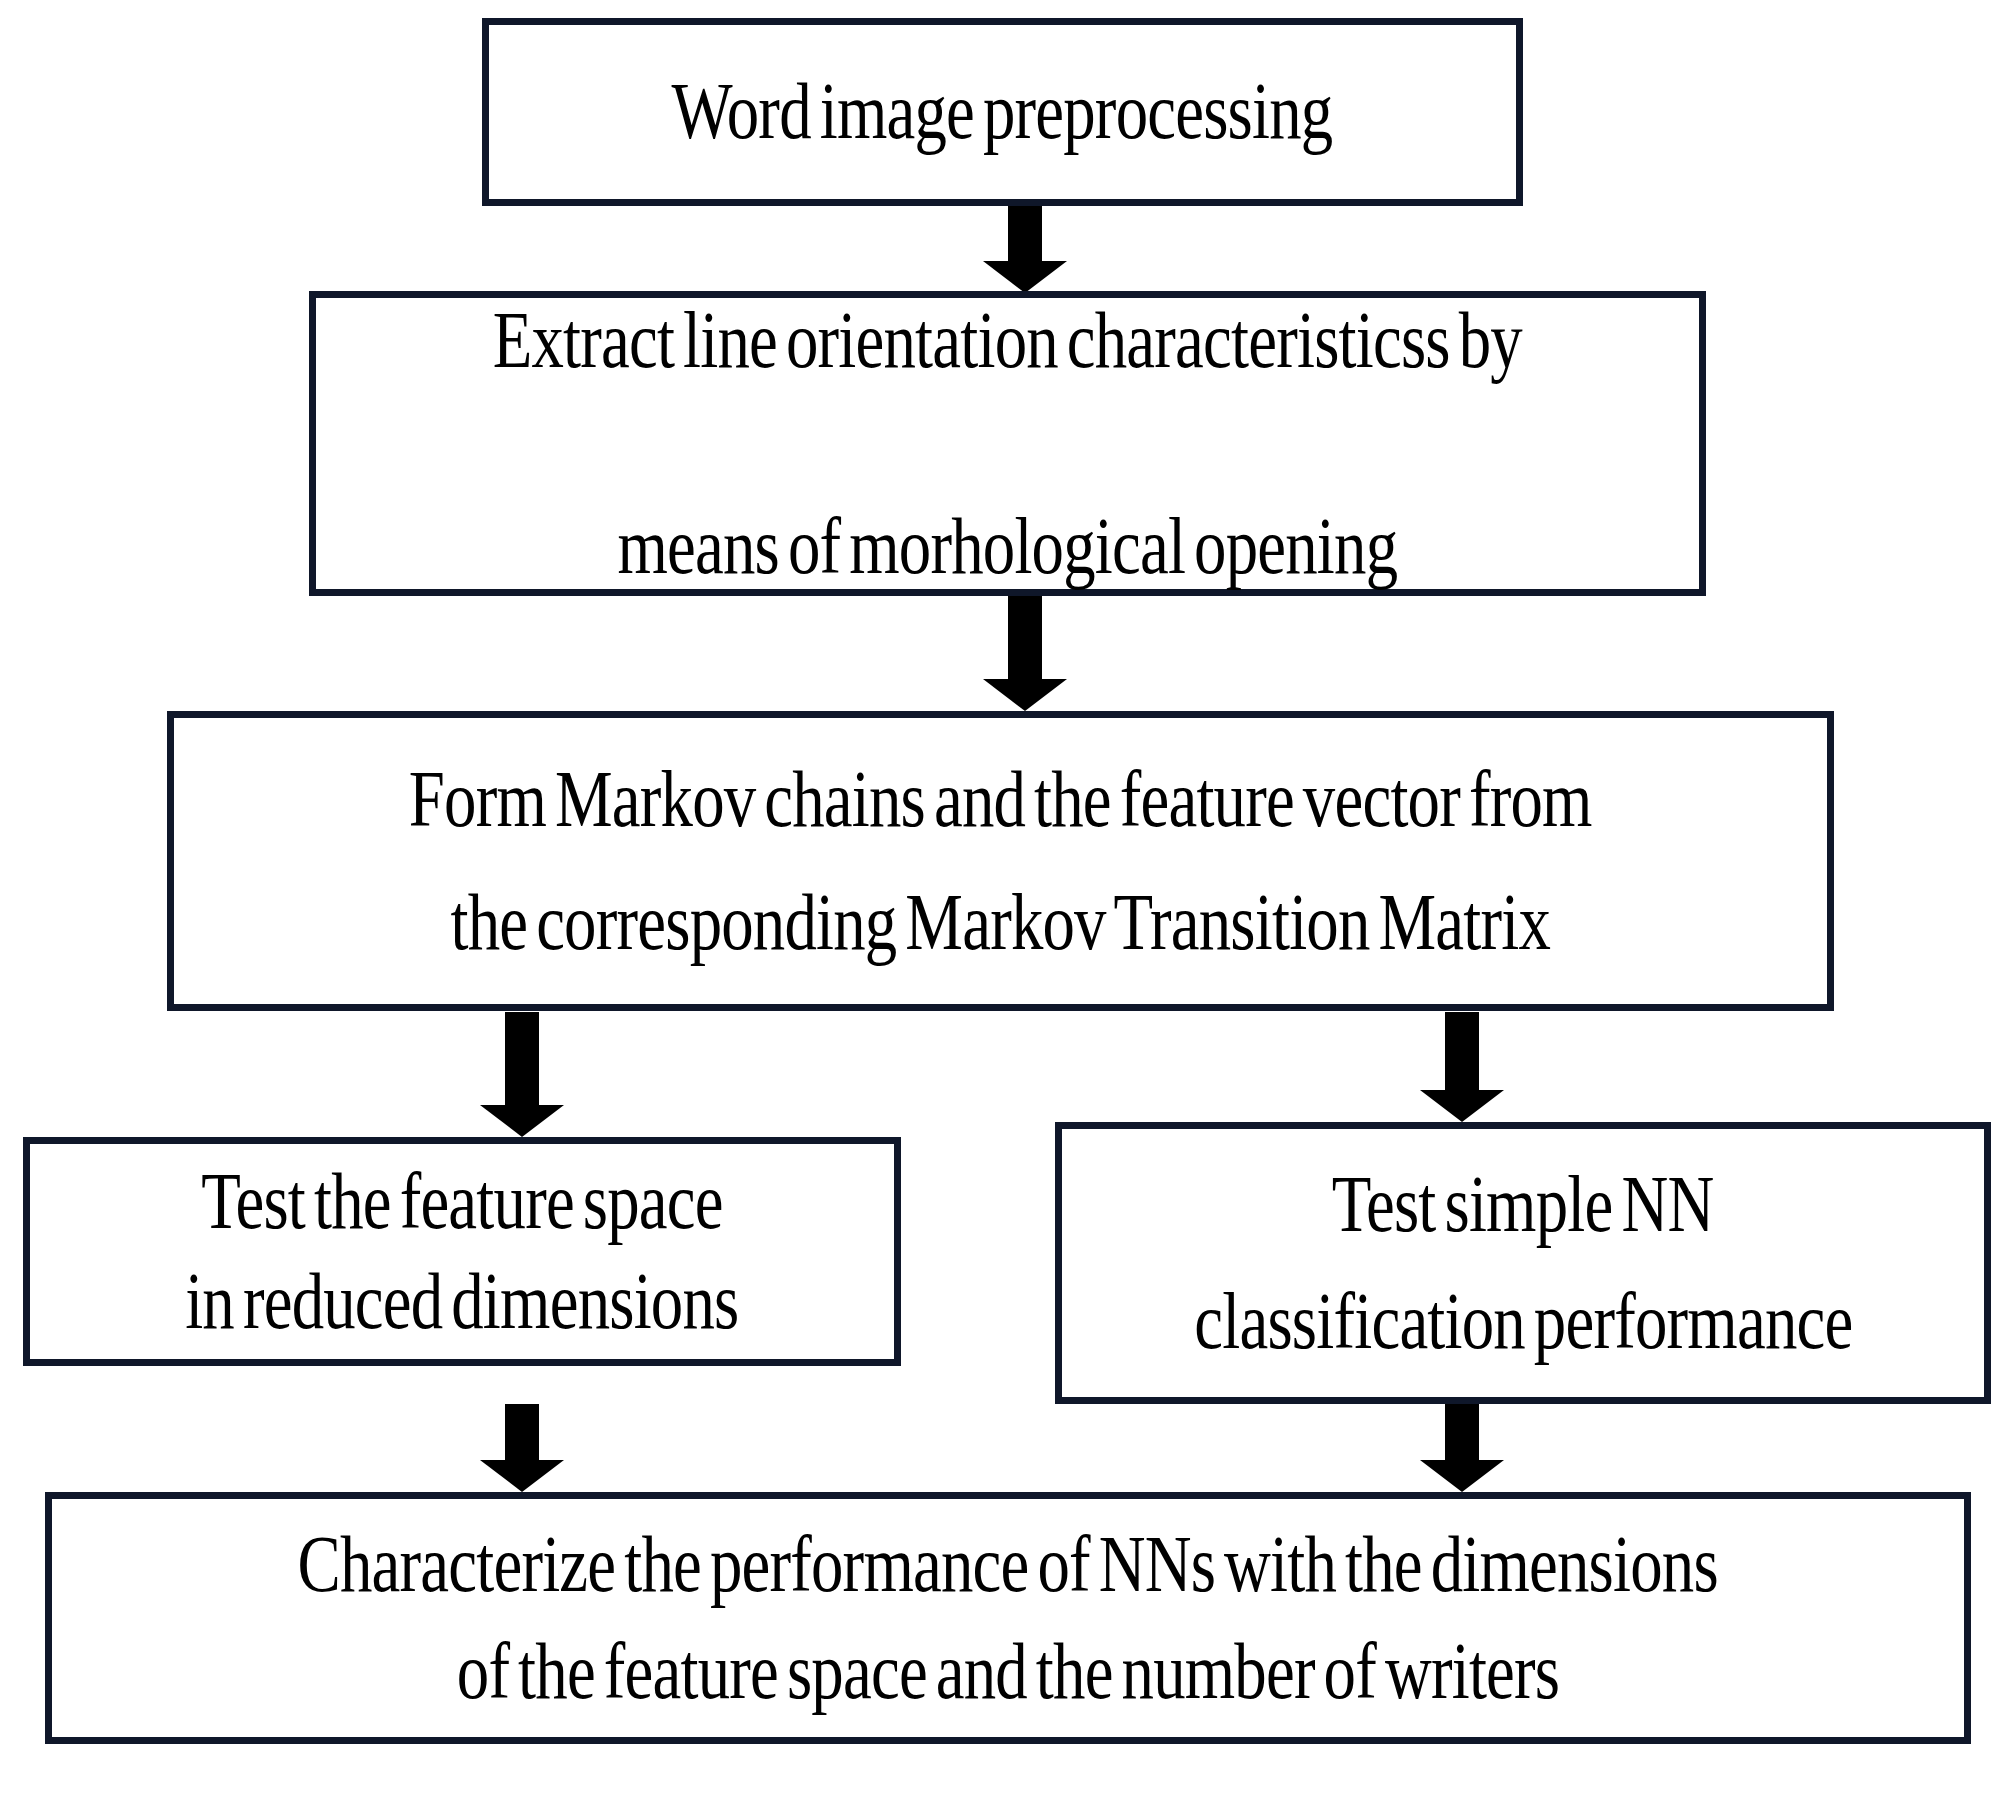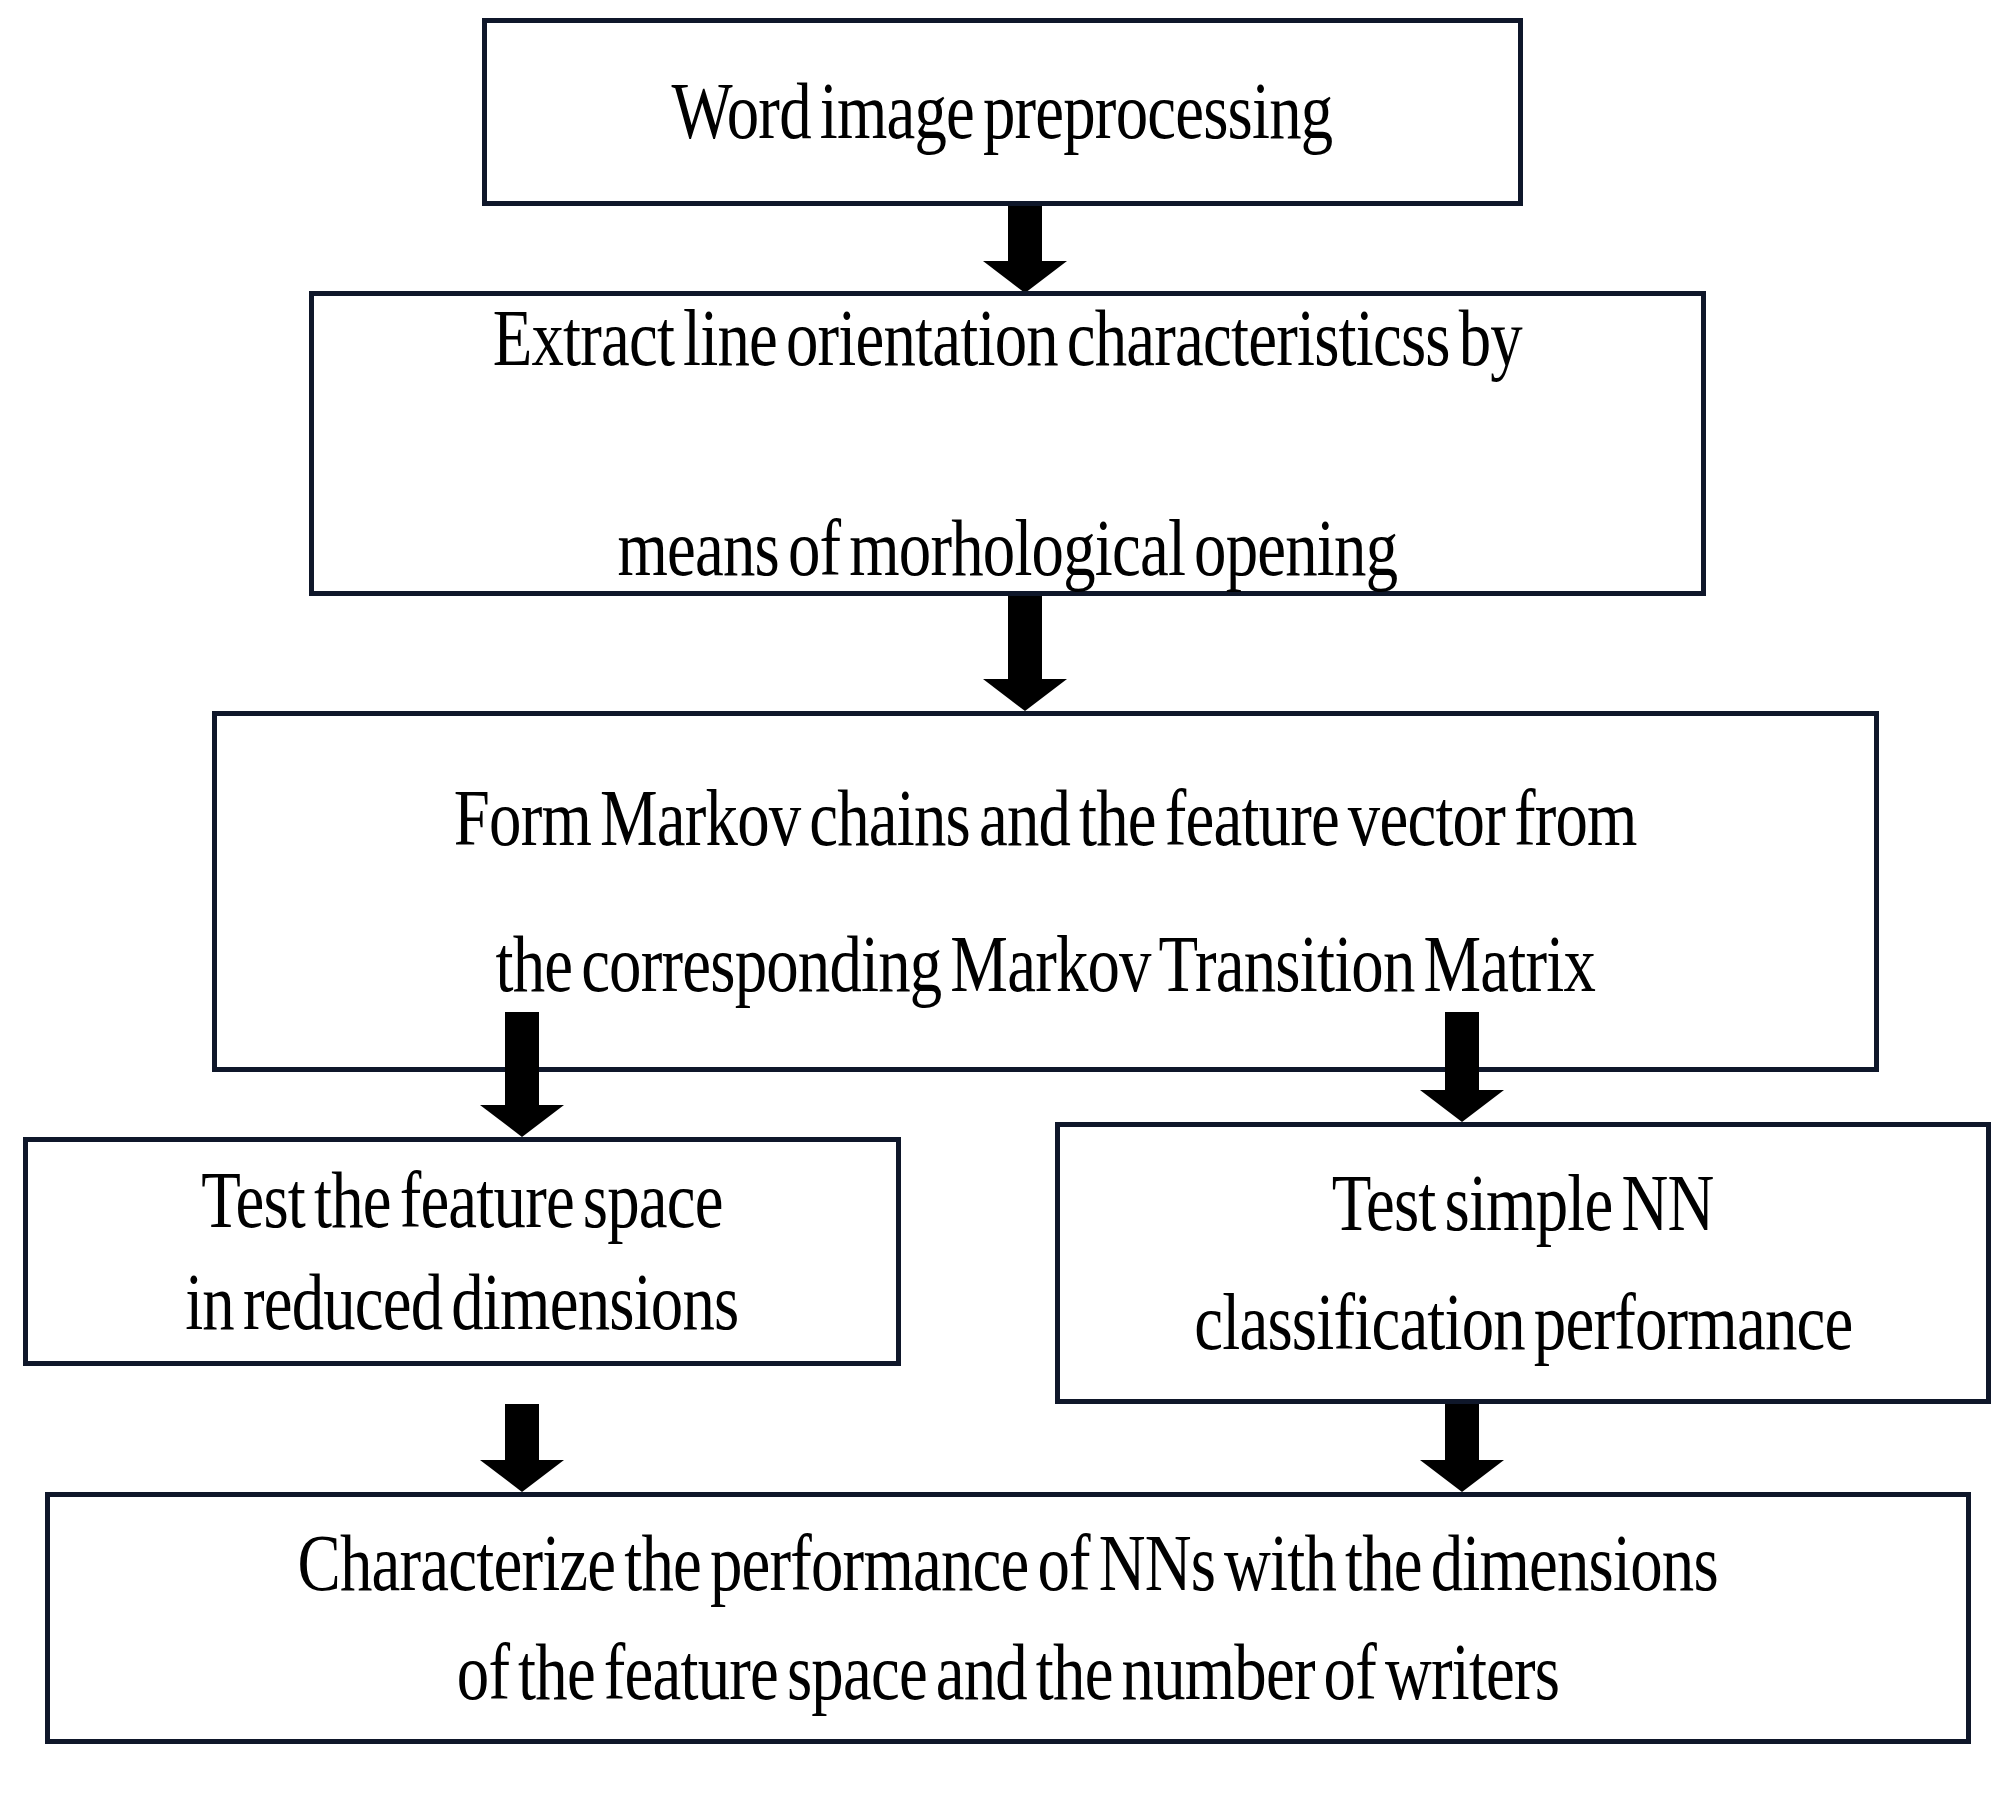--- a/index.html
+++ b/index.html
@@ -13,21 +13,21 @@
     height: 1814px;
     background: #ffffff;
     font-family: "Liberation Serif", "DejaVu Serif", serif;
     color: #000000;
     overflow: hidden;
   }
   .node {
     position: absolute;
     box-sizing: border-box;
     background: #ffffff;
-    border: 5px solid #0f172a;
+    border: 7px solid #0f172a;
     display: flex;
     flex-direction: column;
     justify-content: space-evenly;
     align-items: center;
     text-align: center;
   }
   .node.single {
     justify-content: center;
   }
   .ln {
@@ -37,21 +37,21 @@
     line-height: 1.05;
     color: #000000;
     letter-spacing: -1px;
     word-spacing: -0.10em;
     transform: scaleX(0.80);
     transform-origin: 50% 50%;
   }
   
   #node-preprocess   { left: 482px;  top: 18px;   width: 1041px; height: 188px; }
   #node-extract      { left: 309px;  top: 291px;  width: 1397px; height: 305px; justify-content: space-between; }
-  #node-markov       { left: 167px;  top: 711px;  width: 1667px; height: 361px; margin-left: 45px; }
+  #node-markov       { left: 167px;  top: 711px;  width: 1667px; height: 300px; }
   #node-test-space   { left: 23px;   top: 1137px; width: 878px;  height: 229px; }
   #node-test-nn      { left: 1055px; top: 1122px; width: 936px;  height: 282px; }
   #node-characterize { left: 45px;   top: 1492px; width: 1926px; height: 252px; }
 
   .arrow {
     position: absolute;
     width: 83px;
   }
   .arrow .shaft {
     position: absolute;

